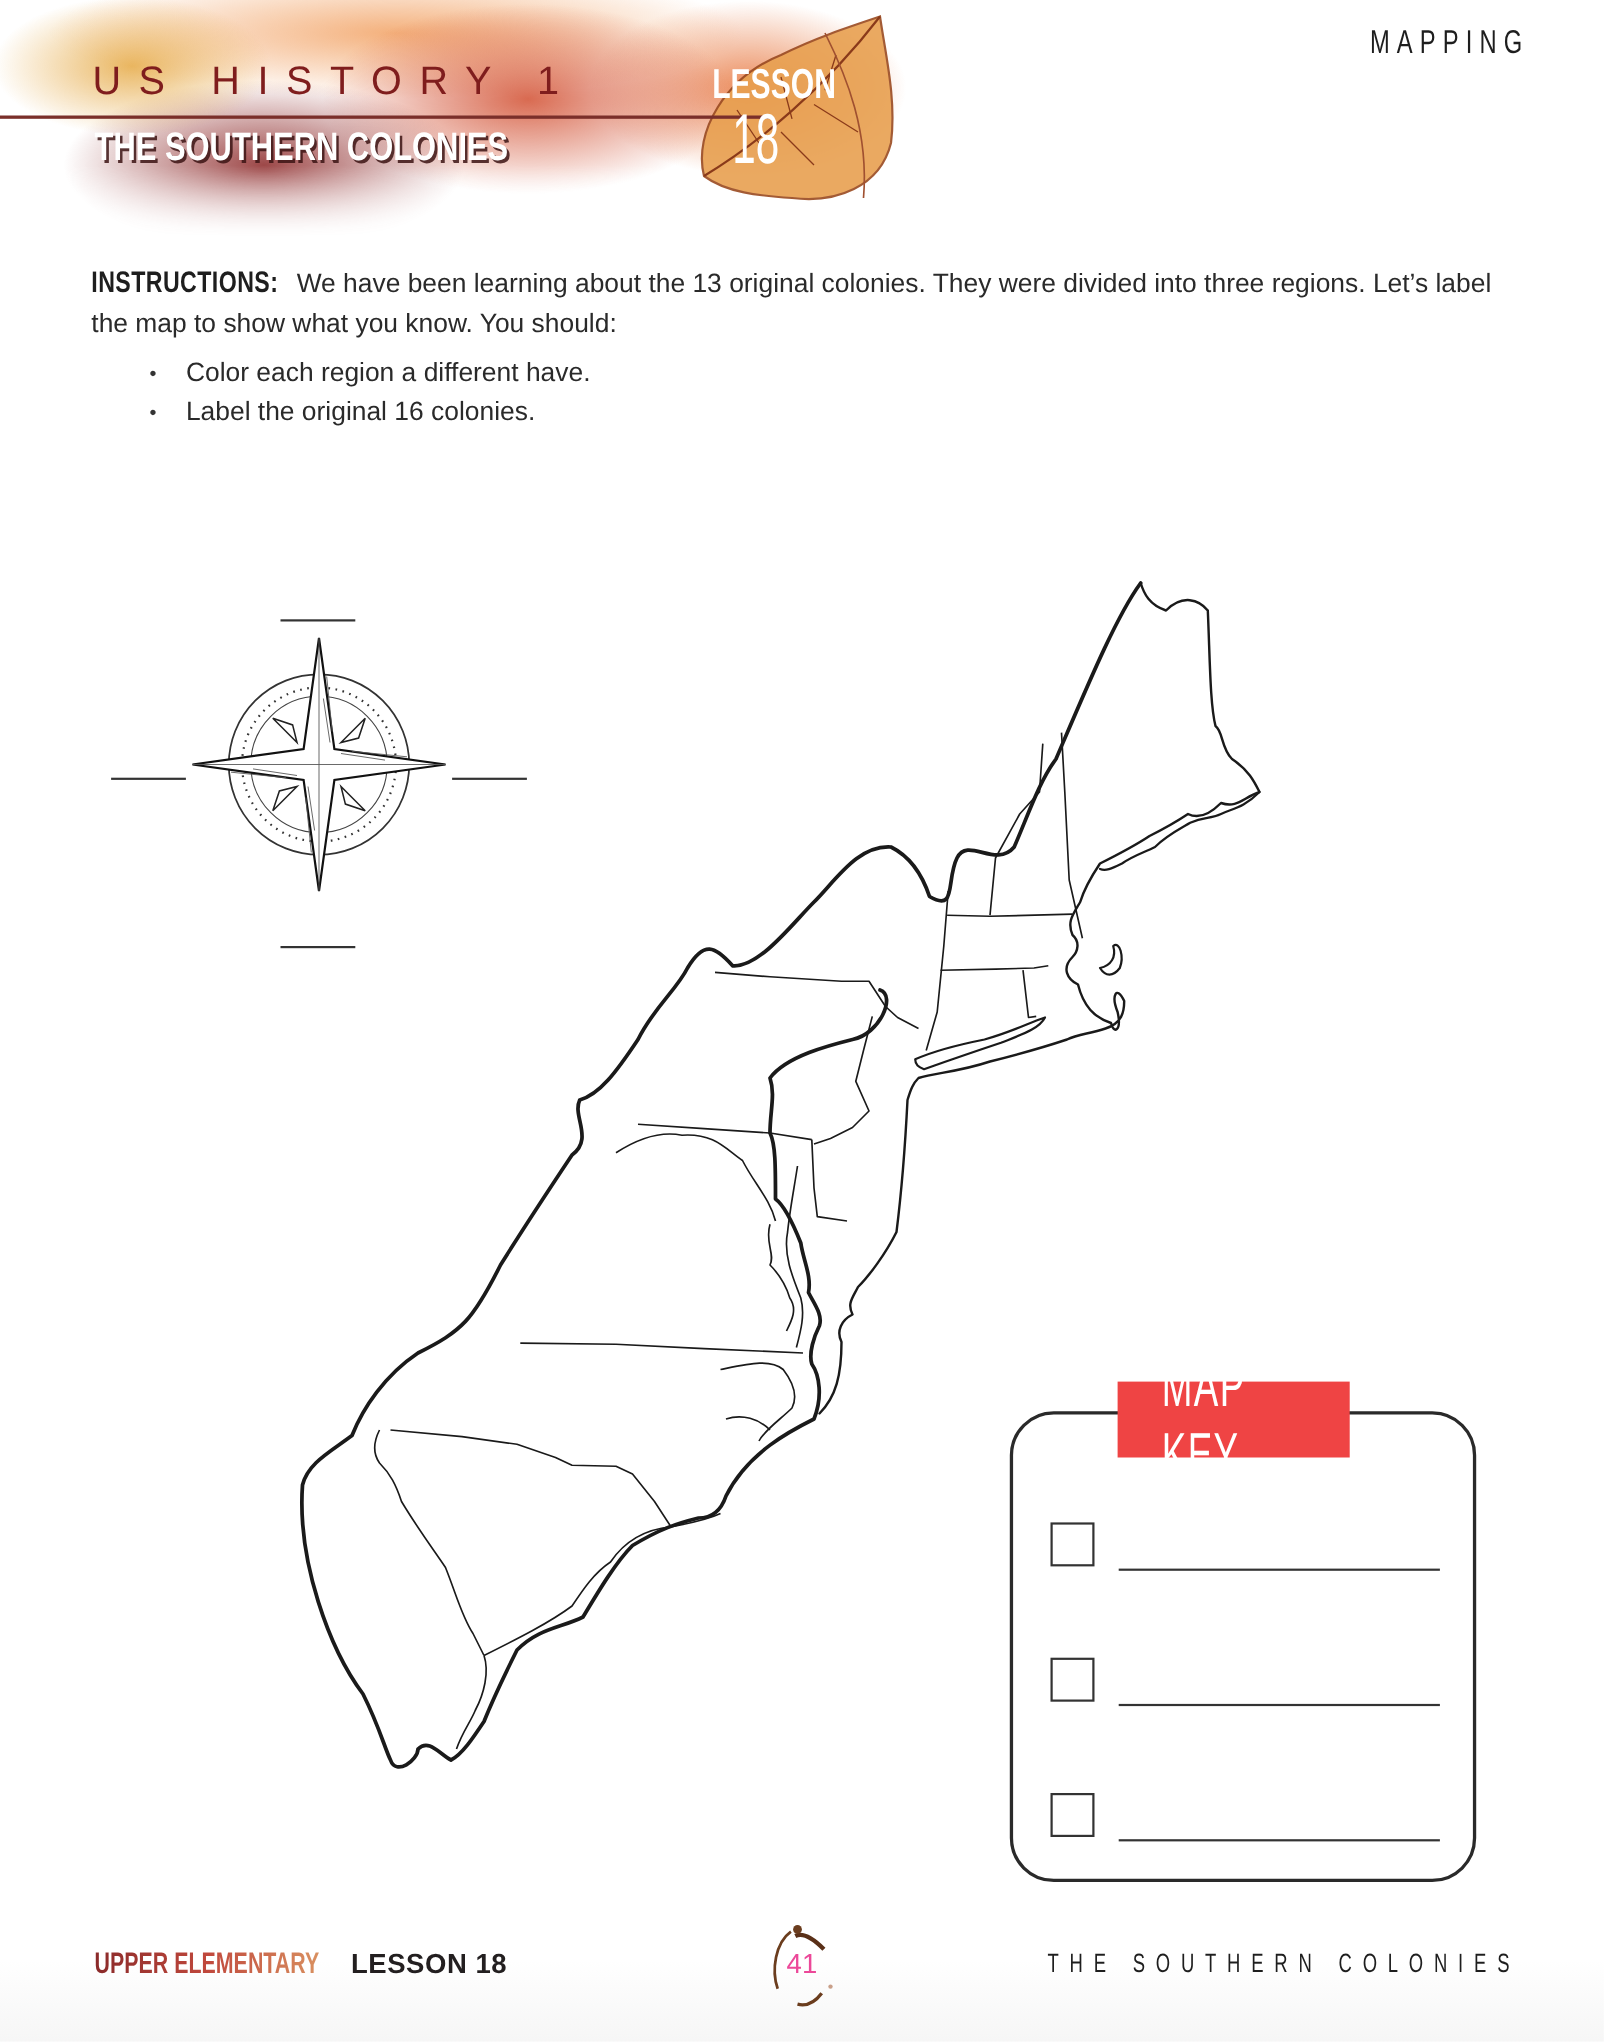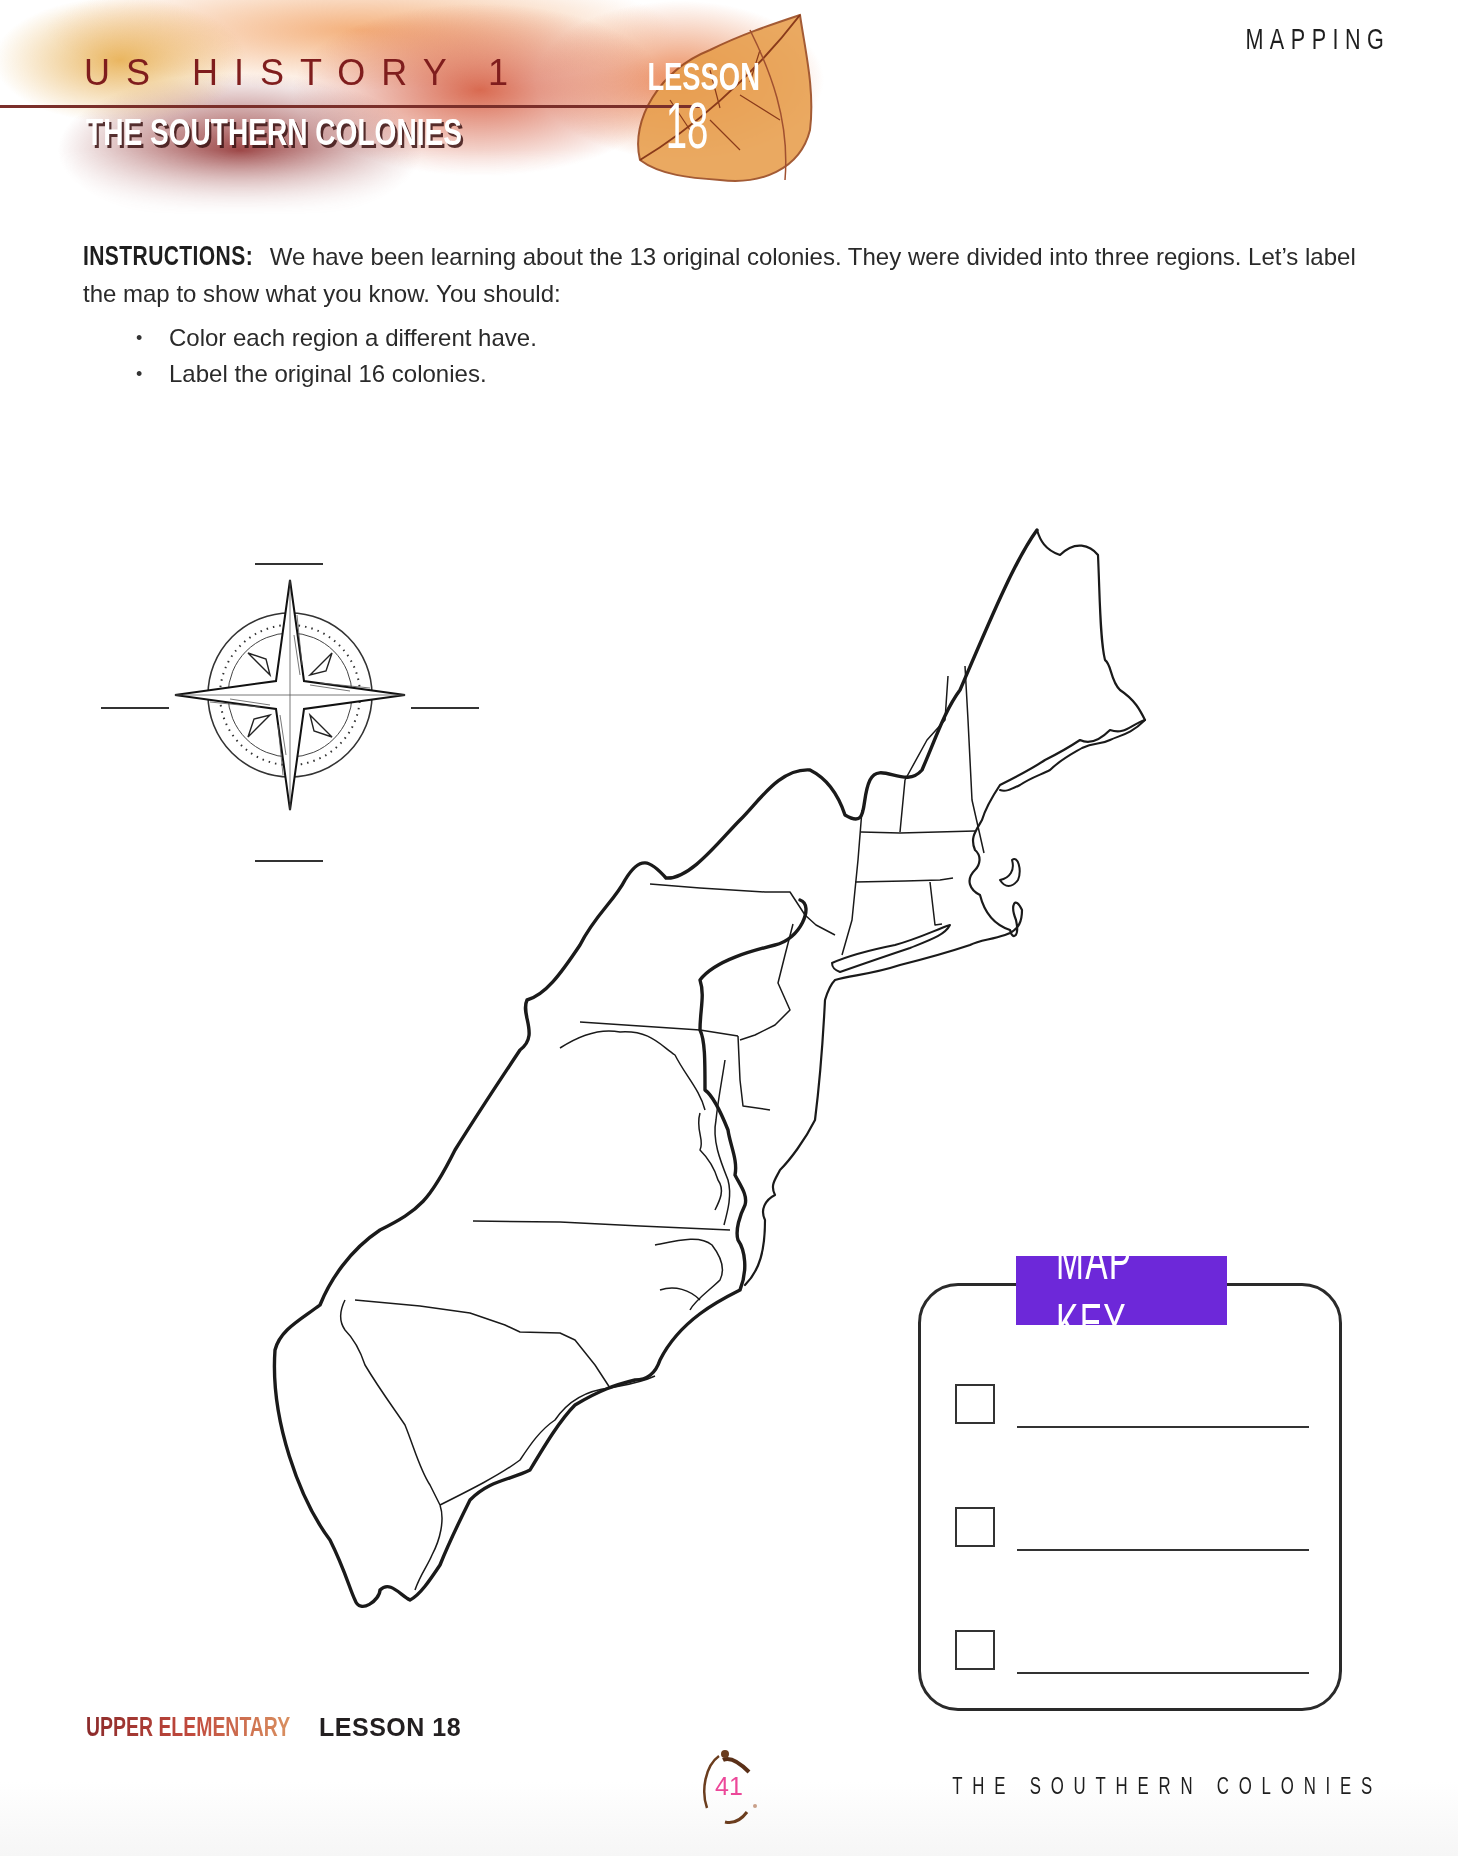--- a/index.html
+++ b/index.html
@@ -66,36 +66,36 @@
   .dir-line { position: absolute; height: 2px; background: #333; }
   
   .map { position: absolute; left: 0; top: 0; width: 1458px; height: 1856px; pointer-events: none; }
   
   .mapkey {
     position: absolute; left: 918px; top: 1283px; width: 424px; height: 428px;
     border: 3px solid #2a2a2a; border-radius: 40px; box-sizing: border-box; background: #fff;
   }
   .mapkey-title {
     position: absolute; left: 1016px; top: 1256px; width: 211px; height: 69px;
-    background: #6d28d9; color: #fff; display: flex; align-items: center; justify-content: center;
+    background: #ef4444; color: #fff; display: flex; align-items: center; justify-content: center;
     font-size: 54px; font-weight: 400;
   }
   .mapkey-title span { display: inline-block; transform: scaleX(0.62); letter-spacing: 2px; }
   .key-row { position: absolute; left: 34px; width: 360px; height: 42px; }
   .key-box {
     position: absolute; left: 0; top: 0; width: 40px; height: 40px;
     border: 2px solid #333; box-sizing: border-box; background: #fff;
   }
   .key-line {
     position: absolute; left: 62px; top: 40px; width: 288px; height: 0;
     border: none; border-bottom: 2px solid #333; background: transparent; outline: none;
   }
   
   .footer-left {
-    position: absolute; left: 86px; top: 1712px; font-size: 27px; font-weight: 700; white-space: nowrap;
+    position: absolute; left: 86px; top: 1770px; font-size: 27px; font-weight: 700; white-space: nowrap;
   }
   .footer-left .grade {
     display: inline-block; transform: scaleX(0.72); transform-origin: left;
     background: linear-gradient(to right, #8a2a2a, #c0483c 50%, #d99060);
     -webkit-background-clip: text; background-clip: text; color: transparent;
     margin-right: -58px;
   }
   .footer-left .lesson { color: #231f20; font-size: 25px; letter-spacing: 0.5px; }
   .page-num-wrap { position: absolute; left: 697px; top: 1746px; width: 64px; height: 82px; }
   .page-num {

